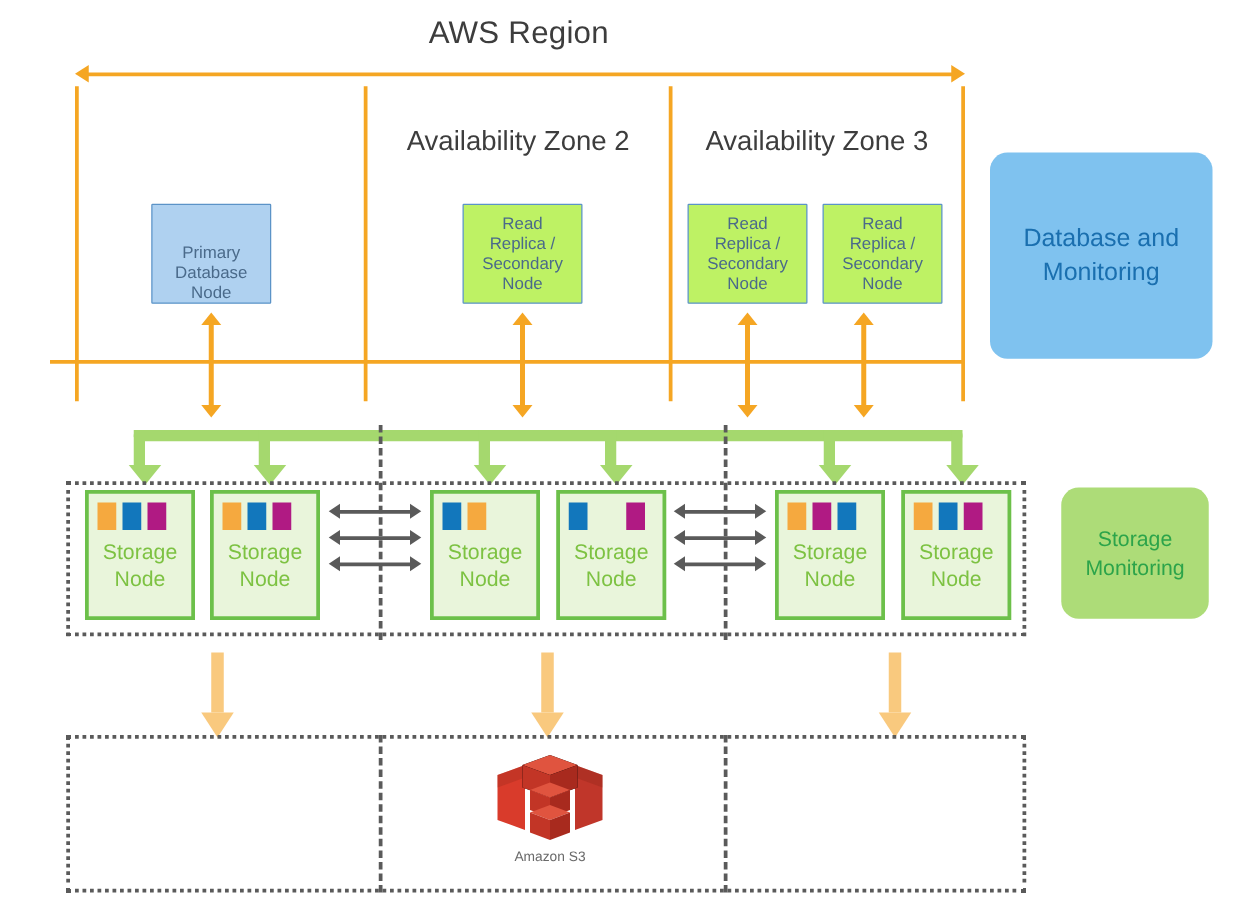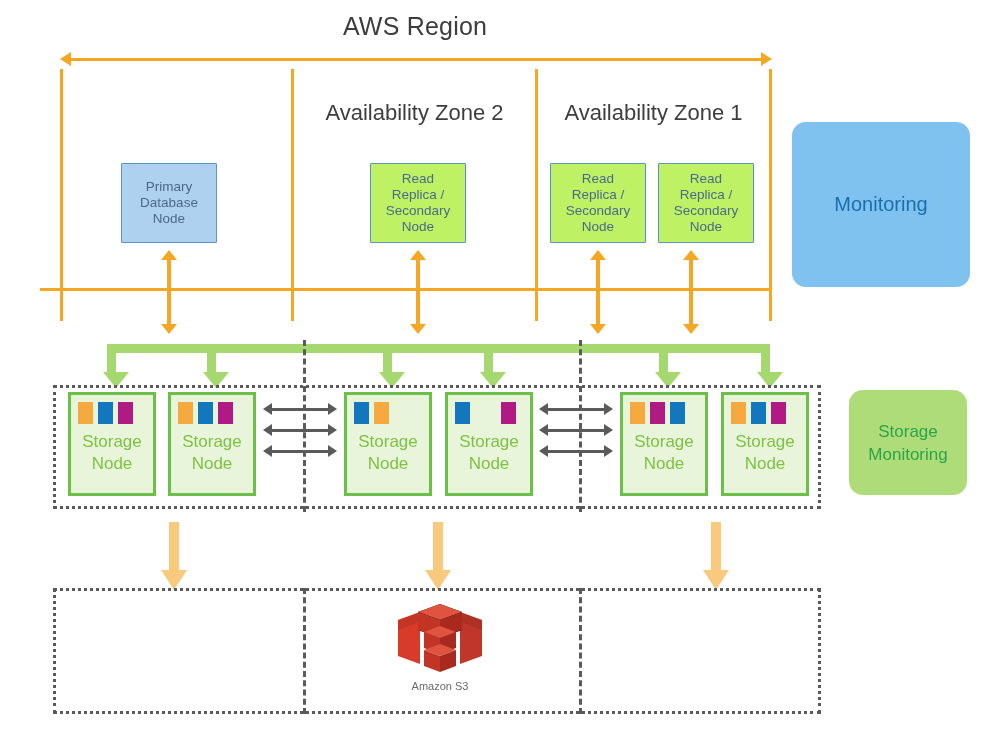--- a/index.html
+++ b/index.html
@@ -78,20 +78,21 @@
     align-items: center;
     justify-content: center;
     text-align: center;
     font-size: 13.5px;
     line-height: 16px;
     color: #4a6a8a;
     box-sizing: border-box;
   }
   .db-node.primary {
     background: #AFD1F0;
+    align-items: flex-end;
   }
 
   
   .v-darrow { width: 16px; }
   .v-darrow .stem {
     position: absolute;
     left: 6px; top: 9px; bottom: 9px;
     width: 4px;
     background: #F5A623;
   }
@@ -237,21 +238,21 @@
     <div class="head right"></div>
   </div>
 
   <div class="abs vline" style="left:60px;  top:69px; height:252px;"></div>
   <div class="abs vline" style="left:291px; top:69px; height:252px;"></div>
   <div class="abs vline" style="left:535px; top:69px; height:252px;"></div>
   <div class="abs vline" style="left:769px; top:69px; height:252px;"></div>
   <div class="abs hline" style="left:40px;  top:288px; width:732px;"></div>
 
   <div class="abs az-label" style="left:294px; width:241px;">Availability Zone 2</div>
-  <div class="abs az-label" style="left:538px; width:231px;">Availability Zone 1</div>
+  <div class="abs az-label" style="left:538px; width:231px;">Availability Zone 3</div>
 
   <div class="abs db-node primary" style="left:121px; top:163px; width:96px; height:80px;">
     <div>
       <div>Primary</div>
       <div>Database</div>
       <div>Node</div>
     </div>
   </div>
 
   <div class="abs db-node" style="left:370px; top:163px; width:96px; height:80px;">
@@ -297,20 +298,21 @@
     <div class="ah down"></div>
   </div>
   <div class="abs v-darrow" style="left:683px; top:250px; height:84px;">
     <div class="ah up"></div>
     <div class="stem"></div>
     <div class="ah down"></div>
   </div>
 
   <div class="abs callout" id="db-monitoring" style="left:792px; top:122px; width:178px; height:165px;">
     <div>
+      <div>Database and</div>
       <div>Monitoring</div>
     </div>
   </div>
 
   <div class="abs" id="manifold">
     <div class="bus" style="left:107px; top:8px; width:663px;"></div>
     <div class="drop" style="left:107px; top:8px; height:30px;"></div>
     <div class="head" style="left:103px; top:36px;"></div>
     <div class="drop" style="left:207px; top:8px; height:30px;"></div>
     <div class="head" style="left:203px; top:36px;"></div>

